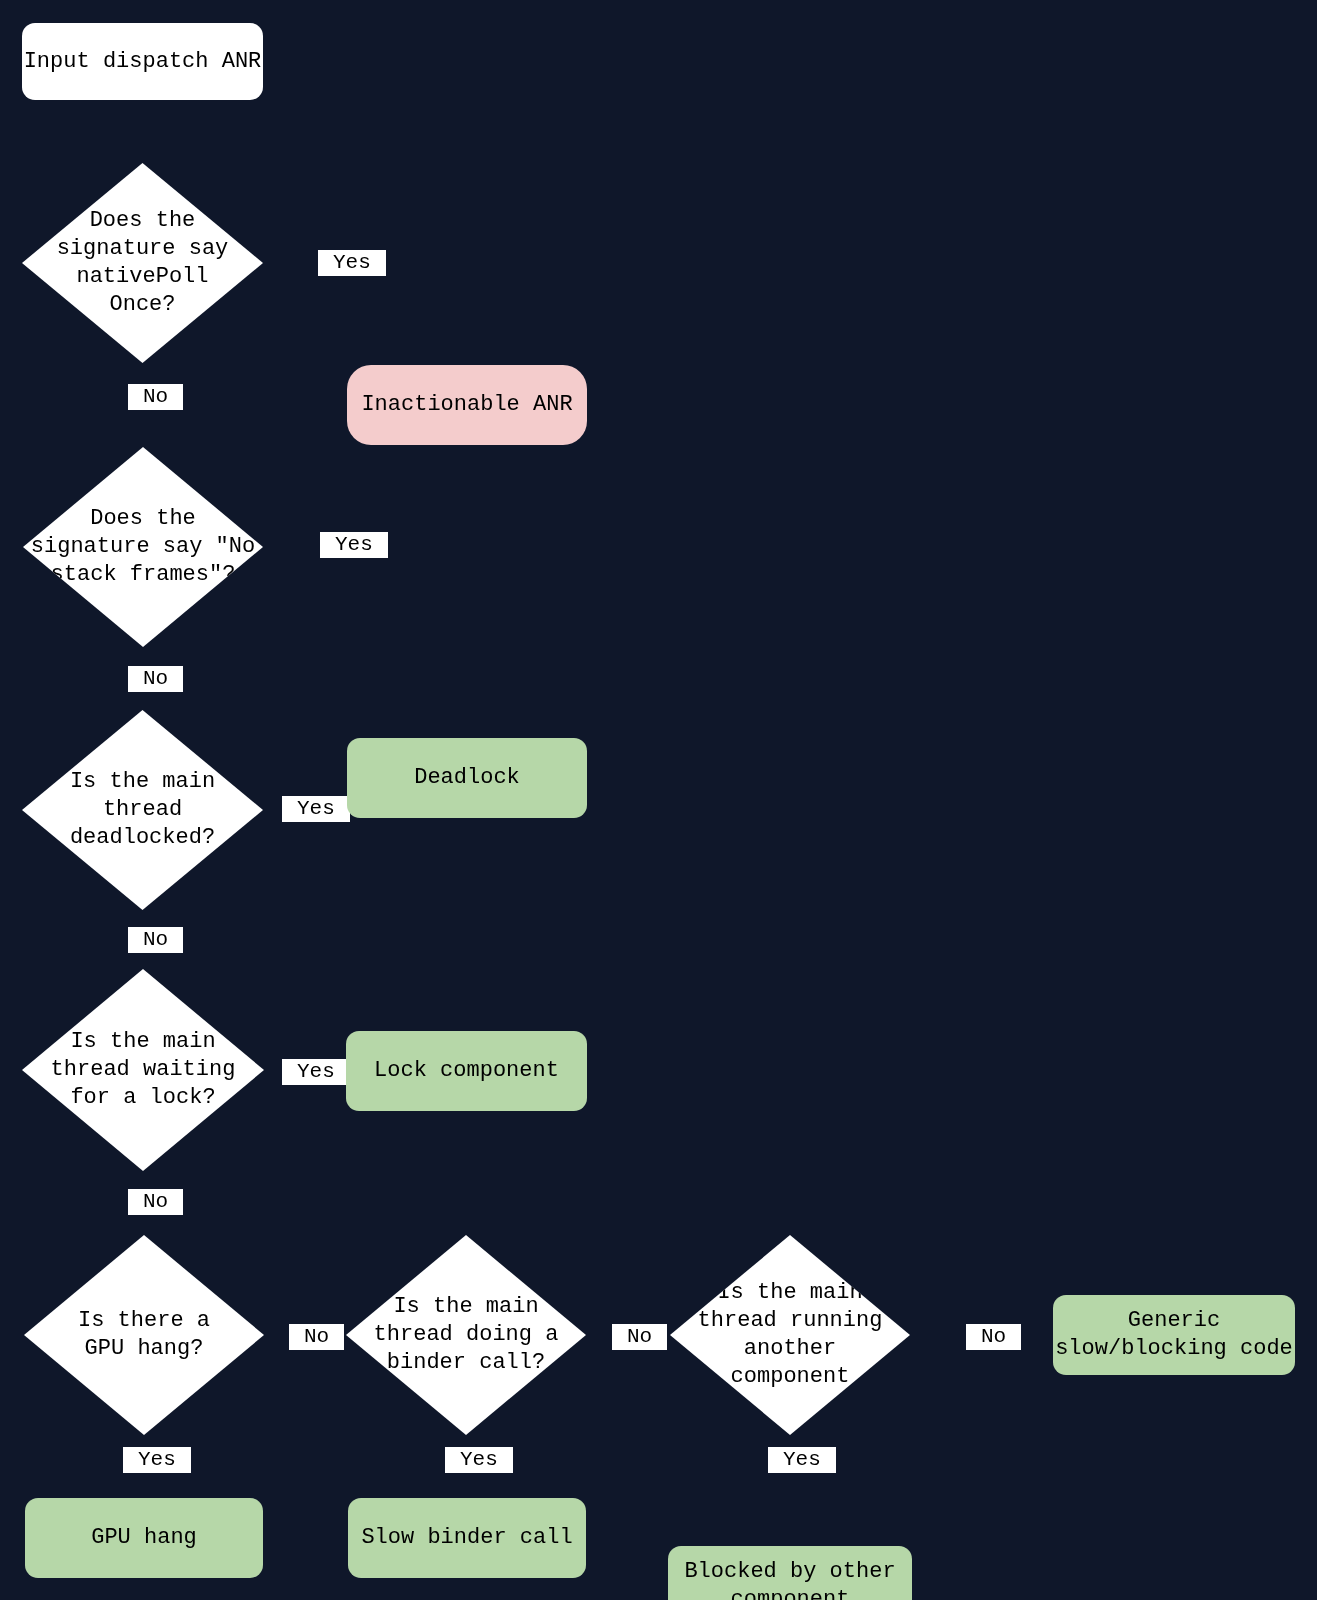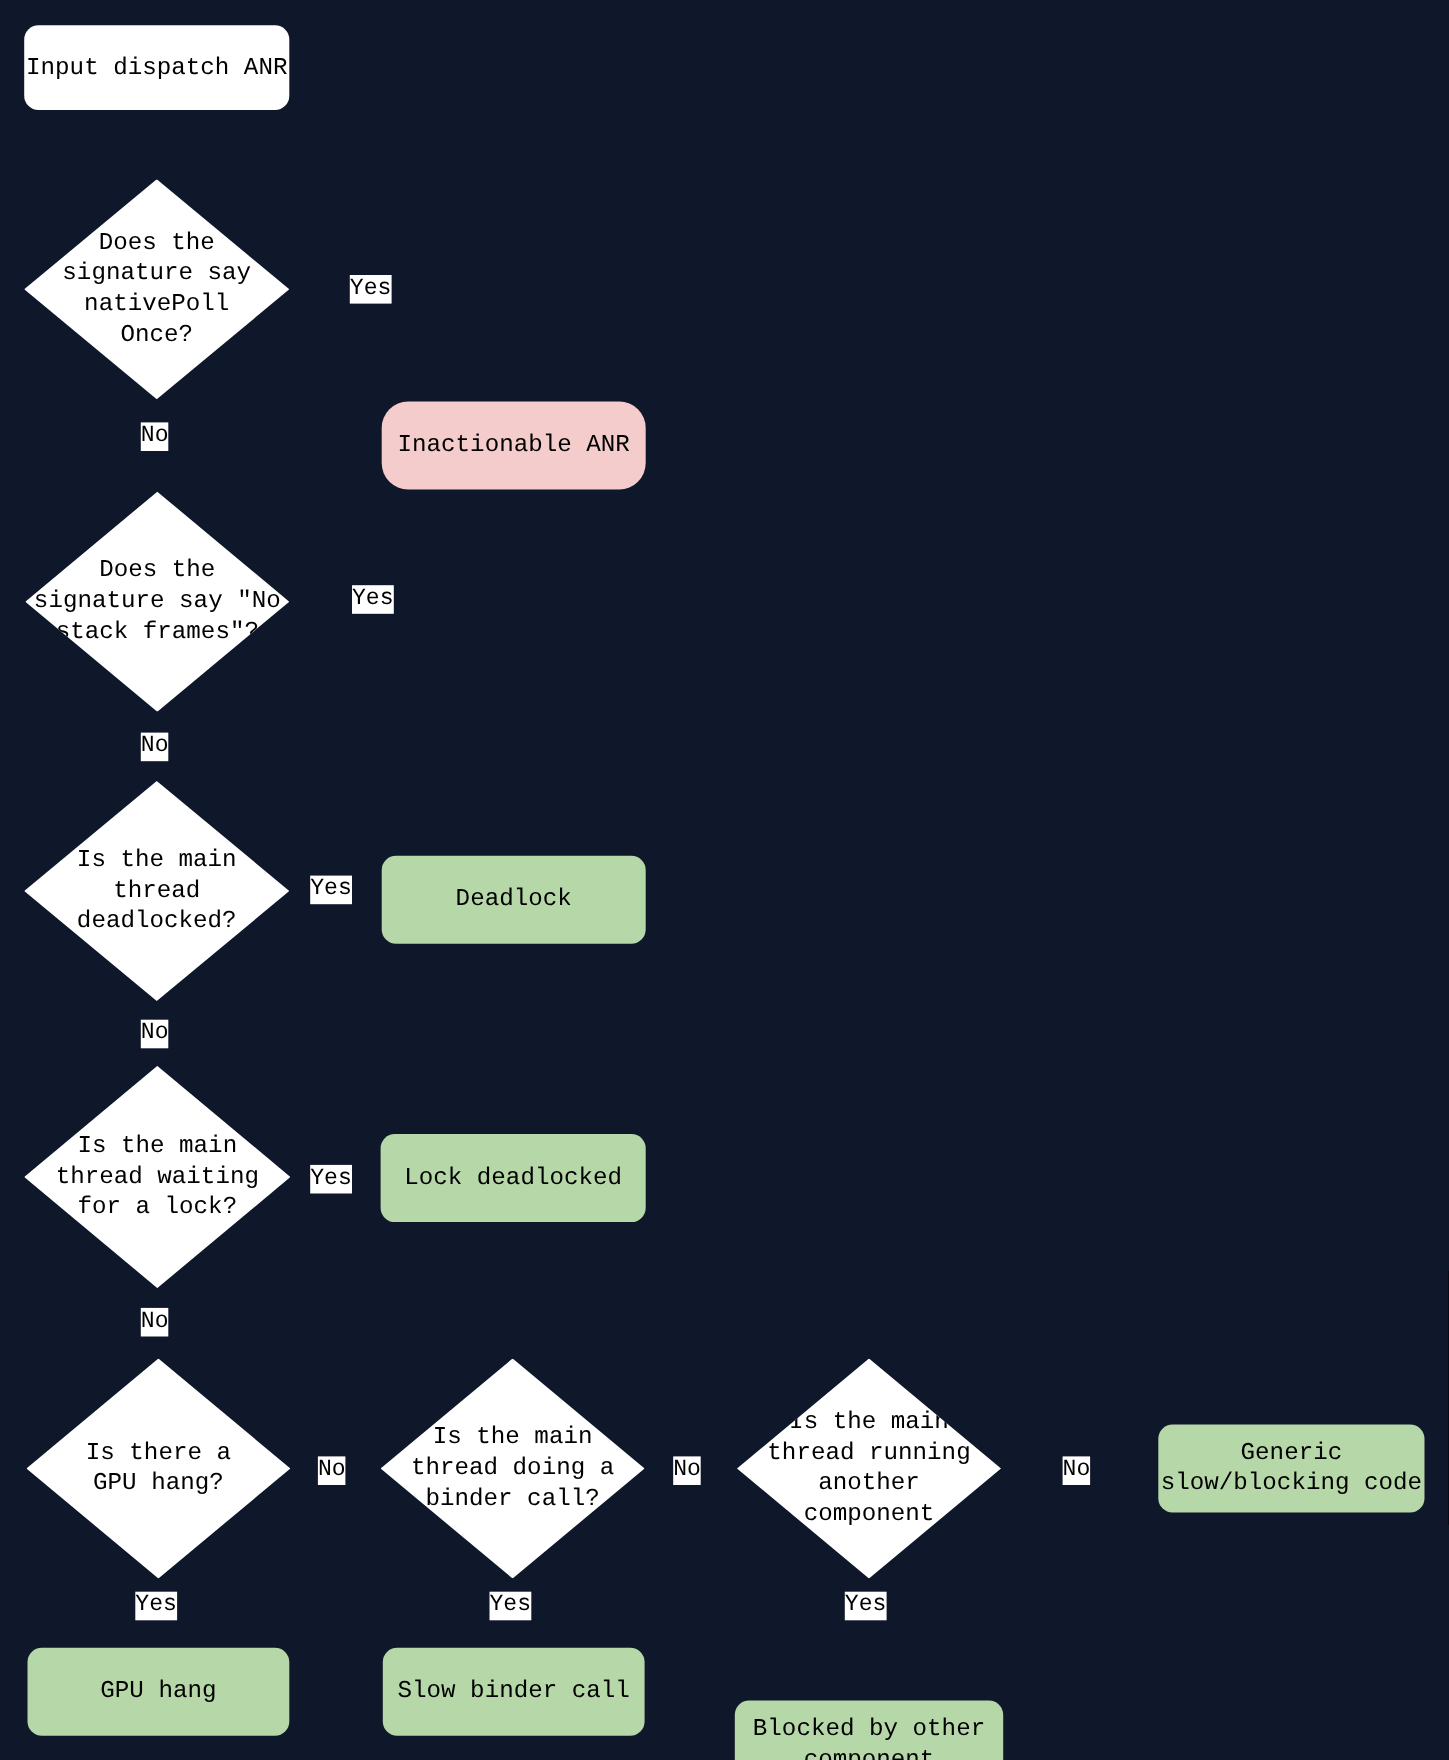--- a/index.html
+++ b/index.html
@@ -24,21 +24,21 @@
   .bad{background:#f4cccc;border-radius:24px;}
   .good{background:#b6d7a8;}
   .diamond{
     background:#ffffff;
     clip-path:polygon(50% 0,100% 50%,50% 100%,0 50%);
   }
   .edge-label{
     position:absolute;
     background:#ffffff;color:#000000;
     font-size:21px;line-height:26px;
-    padding:0 0;
+    padding:0 15px;
     text-align:center;
   }
 </style>
 </head>
 <body>
 
 <div class="canvas">
 
   <div class="node rect start" style="left:22px;top:23px;width:241px;height:77px;">Input dispatch ANR</div>
 
@@ -54,28 +54,28 @@
   <div class="node diamond" style="left:23px;top:447px;width:240px;height:200px;">Does the
 signature say "No
 stack frames"?</div>
   <div class="edge-label" style="left:320px;top:532px;">Yes</div>
   <div class="edge-label" style="left:128px;top:666px;">No</div>
 
   <div class="node diamond" style="left:22px;top:710px;width:241px;height:200px;">Is the main
 thread
 deadlocked?</div>
   <div class="edge-label" style="left:282px;top:796px;">Yes</div>
-  <div class="node rect good" style="left:347px;top:778px;width:240px;height:80px;">Deadlock</div>
+  <div class="node rect good" style="left:347px;top:738px;width:240px;height:80px;">Deadlock</div>
   <div class="edge-label" style="left:128px;top:927px;">No</div>
 
   <div class="node diamond" style="left:22px;top:969px;width:242px;height:202px;">Is the main
 thread waiting
 for a lock?</div>
   <div class="edge-label" style="left:282px;top:1059px;">Yes</div>
-  <div class="node rect good" style="left:346px;top:1031px;width:241px;height:80px;">Lock deadlocked</div>
+  <div class="node rect good" style="left:346px;top:1031px;width:241px;height:80px;">Lock component</div>
   <div class="edge-label" style="left:128px;top:1189px;">No</div>
 
   <div class="node diamond" style="left:24px;top:1235px;width:240px;height:200px;">Is there a
 GPU hang?</div>
   <div class="edge-label" style="left:289px;top:1324px;">No</div>
   <div class="edge-label" style="left:123px;top:1447px;">Yes</div>
 
   <div class="node diamond" style="left:346px;top:1235px;width:240px;height:200px;">Is the main
 thread doing a
 binder call?</div>

